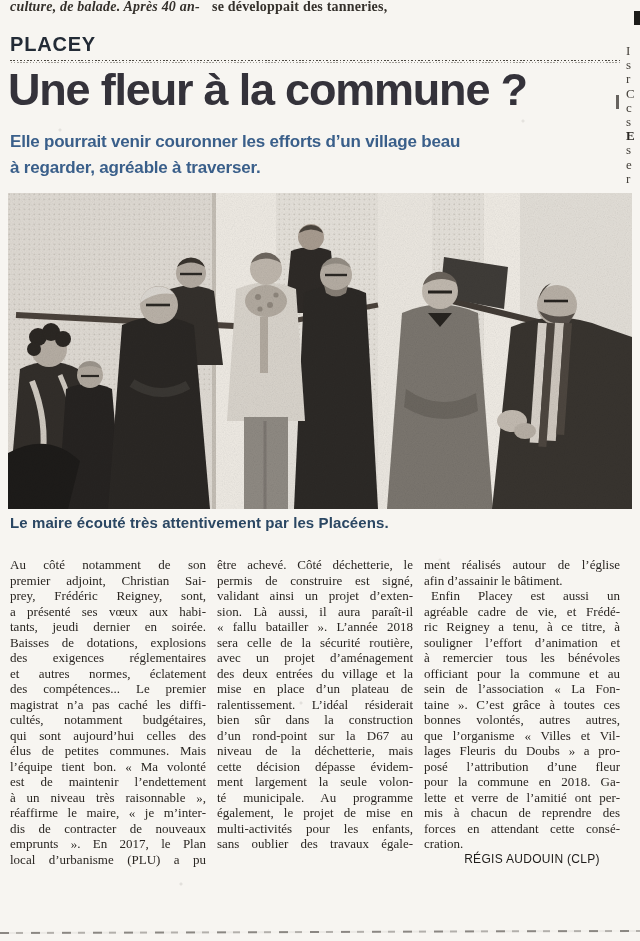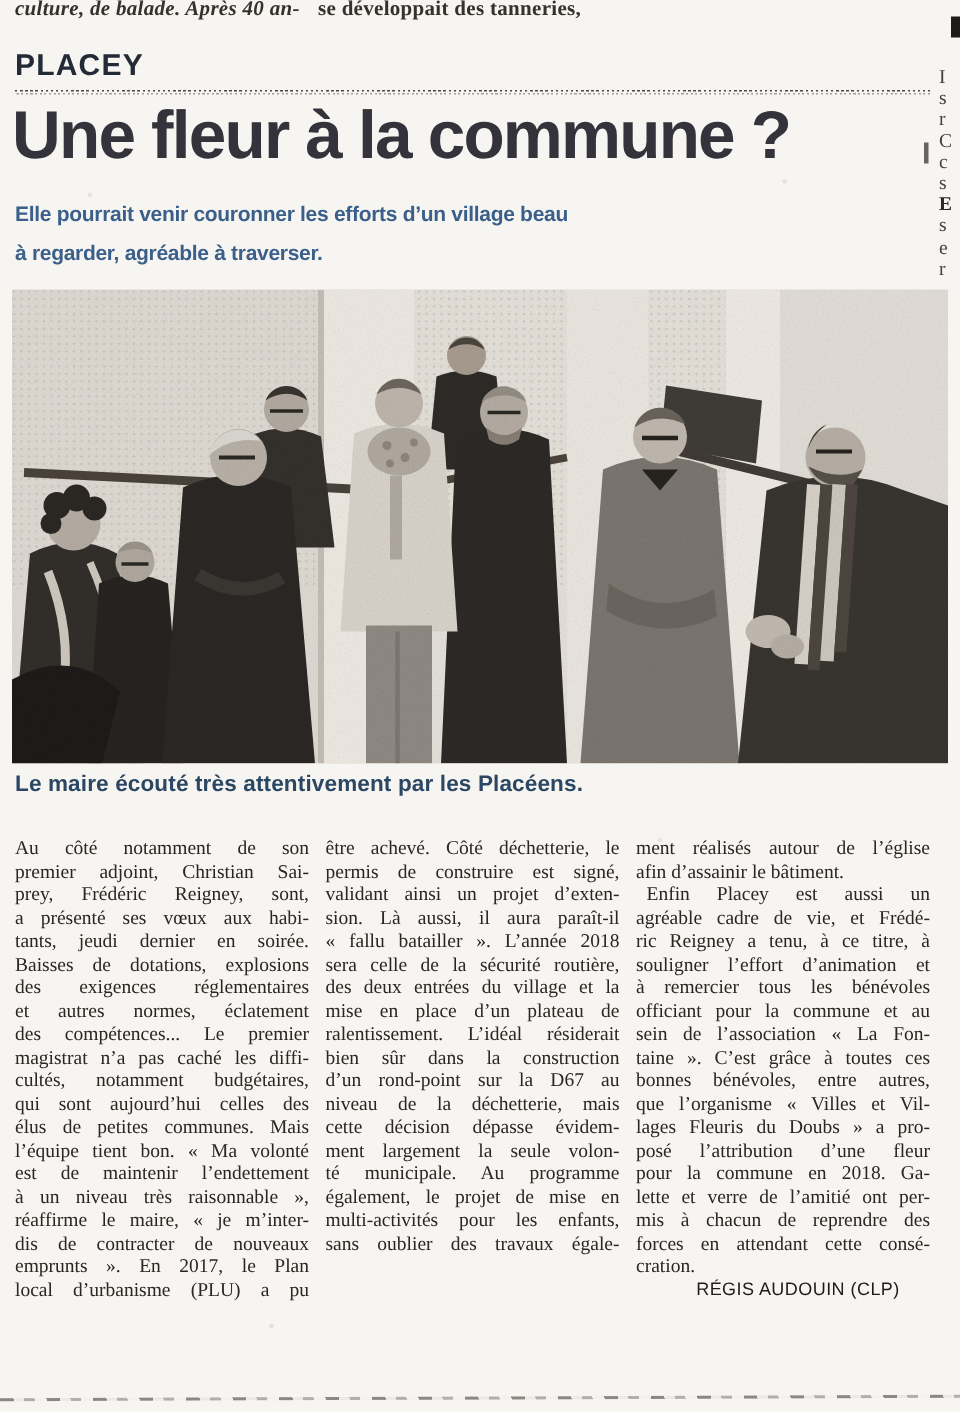--- a/index.html
+++ b/index.html
@@ -25,21 +25,21 @@
   .kicker{position:absolute;left:10px;top:33px;font-size:20px;font-weight:700;
     letter-spacing:.8px;color:var(--kicker,#232b36);}
   .dotted-rule{position:absolute;left:10px;top:60px;width:610px;height:3px;
     background-image:
       repeating-linear-gradient(90deg, var(--rule,#4c4841) 0 1.6px, transparent 1.6px 3.4px),
       repeating-linear-gradient(90deg, rgba(76,72,65,.5) 0 1.4px, transparent 1.4px 3.1px);
     background-size:100% 1.4px;background-position:0 0,1px 1.8px;background-repeat:no-repeat;}
   .headline{position:absolute;left:8px;top:64px;font-size:45px;font-weight:700;
     letter-spacing:-1.2px;color:var(--headline,#34323a);white-space:nowrap;}
   .subhead{position:absolute;left:10px;top:129px;color:var(--subhead,#3a5f8a);
-    font-size:14px;font-weight:700;line-height:26px;letter-spacing:-.2px;}
+    font-size:17px;font-weight:700;line-height:26px;letter-spacing:-.2px;}
   .subhead div{white-space:nowrap;}
   .photo-wrap{position:absolute;left:8px;top:193px;width:624px;height:316px;
     background:#e6e2db;overflow:hidden;}
   .caption{position:absolute;left:10px;top:514px;font-size:15px;font-weight:700;
     letter-spacing:.1px;color:var(--caption,#2b4763);white-space:nowrap;}
   .columns{position:absolute;left:10px;top:557px;width:622px;display:flex;gap:11px;}
   .col{width:196px;flex:0 0 196px;}
   .bline{font-family:"Liberation Serif",serif;font-size:13px;line-height:15.5px;
     color:var(--body-text,#2a2622);white-space:nowrap;
     text-align:justify;text-align-last:justify;text-justify:inter-word;height:15.5px;}
@@ -216,20 +216,21 @@
       <div class="bline">emprunts ». En 2017, le Plan</div>
       <div class="bline">local d’urbanisme (PLU) a pu</div>
     </div>
     <div class="col">
       <div class="bline">être achevé. Côté déchetterie, le</div>
       <div class="bline">permis de construire est signé,</div>
       <div class="bline">validant ainsi un projet d’exten-</div>
       <div class="bline">sion. Là aussi, il aura paraît-il</div>
       <div class="bline">« fallu batailler ». L’année 2018</div>
       <div class="bline">sera celle de la sécurité routière,</div>
+      <div class="bline">avec un projet d’aménagement</div>
       <div class="bline">des deux entrées du village et la</div>
       <div class="bline">mise en place d’un plateau de</div>
       <div class="bline">ralentissement. L’idéal résiderait</div>
       <div class="bline">bien sûr dans la construction</div>
       <div class="bline">d’un rond-point sur la D67 au</div>
       <div class="bline">niveau de la déchetterie, mais</div>
       <div class="bline">cette décision dépasse évidem-</div>
       <div class="bline">ment largement la seule volon-</div>
       <div class="bline">té municipale. Au programme</div>
       <div class="bline">également, le projet de mise en</div>
@@ -240,21 +241,21 @@
       <div class="bline">ment réalisés autour de l’église</div>
       <div class="bline short">afin d’assainir le bâtiment.</div>
       <div class="bline indent">Enfin Placey est aussi un</div>
       <div class="bline">agréable cadre de vie, et Frédé-</div>
       <div class="bline">ric Reigney a tenu, à ce titre, à</div>
       <div class="bline">souligner l’effort d’animation et</div>
       <div class="bline">à remercier tous les bénévoles</div>
       <div class="bline">officiant pour la commune et au</div>
       <div class="bline">sein de l’association « La Fon-</div>
       <div class="bline">taine ». C’est grâce à toutes ces</div>
-      <div class="bline">bonnes bénévoles, entre autres,</div>
+      <div class="bline">bonnes volontés, autres autres,</div>
       <div class="bline">que l’organisme « Villes et Vil-</div>
       <div class="bline">lages Fleuris du Doubs » a pro-</div>
       <div class="bline">posé l’attribution d’une fleur</div>
       <div class="bline">pour la commune en 2018. Ga-</div>
       <div class="bline">lette et verre de l’amitié ont per-</div>
       <div class="bline">mis à chacun de reprendre des</div>
       <div class="bline">forces en attendant cette consé-</div>
       <div class="bline short">cration.</div>
     </div>
   </div>

